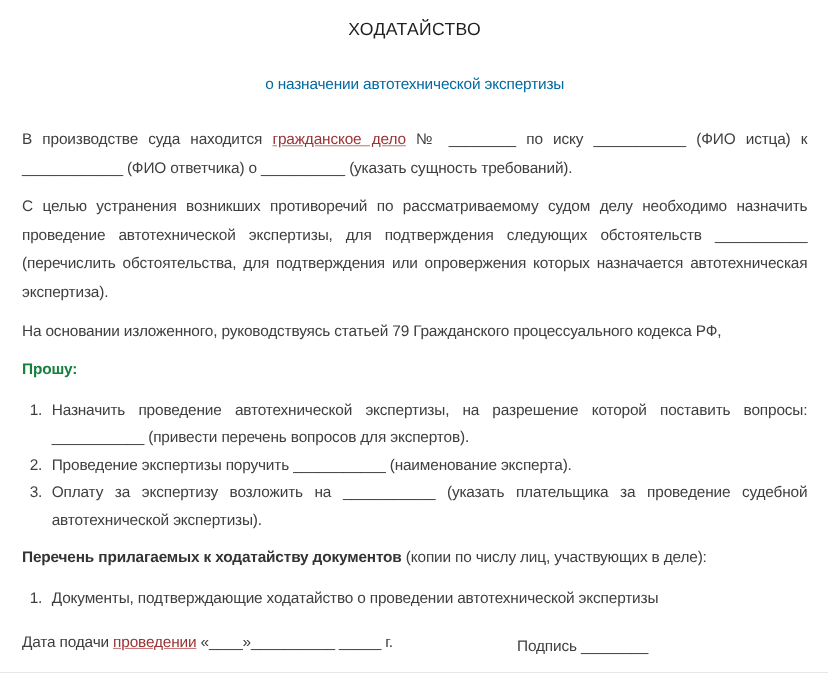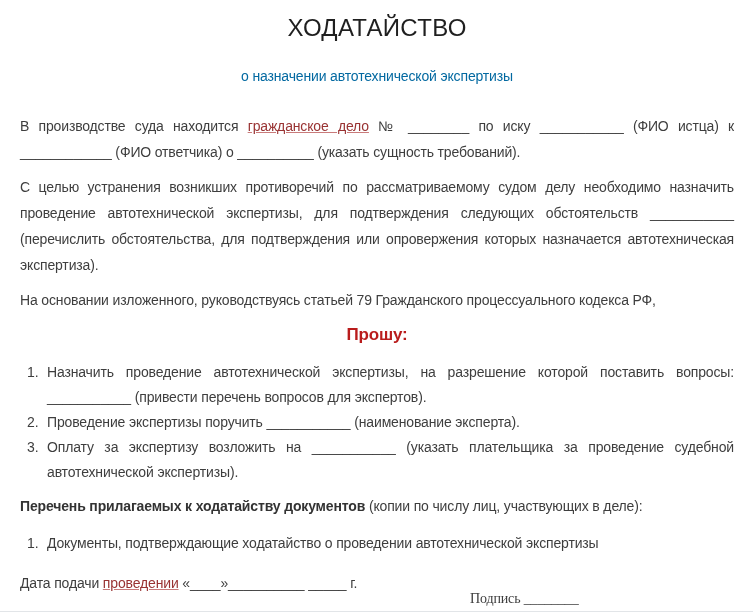--- a/index.html
+++ b/index.html
@@ -9,48 +9,48 @@
     border-bottom:1px solid #e2e5e8;
     padding:0 19px 0 20px;
     overflow:hidden;
     font-family:"Liberation Sans", sans-serif;
     font-size:14px; line-height:26px; letter-spacing:-0.15px;
     color:#3e3e3e;
     position:relative;
   }
   .doc-title {
     margin:13px 0 0; text-align:center;
-    font-size:24px; font-weight:400; line-height:30px;
+    font-size:16px; font-weight:400; line-height:30px;
     color:#1f1f1f; letter-spacing:0.3px;
   }
   .doc-subtitle {
     margin:23px 0 0; text-align:center;
     font-size:14px; line-height:20px; color:#0369a1;
   }
   p.para { text-align:justify; margin:9px 0 0; }
   p.para.first { margin-top:27px; }
   a.doc-link {
     color:#993333; cursor:pointer;
     text-decoration:underline;
     text-decoration-color:#c97b7b;
   }
   .request-heading {
-    margin:9px 0 0; text-align:center;
-    font-weight:bold; font-size:17px; line-height:26px; color:#b91c1c;
+    margin:9px 0 0; 
+    font-weight:bold; font-size:14px; line-height:26px; color:#15803d;
   }
   ol.num-list { list-style:none; margin:12px 0 0; padding:0; }
   ol.num-list li { display:flex; line-height:25px; }
   ol.num-list .num { flex:0 0 20px; padding-left:7px; }
   ol.num-list .li-text { flex:1 1 auto; text-align:justify; }
   .attach-heading { margin:8px 0 0; text-align:justify; line-height:26px; }
   .attach-heading b { color:#333333;margin-top:44px; }
   .attach-list { margin:10px 0 0; }
   .attach-list li { line-height:26px; }
   .footer-row { position:relative; margin:14px 0 0; height:26px; white-space:nowrap; }
-  .signature { position:absolute; left:450px; top:16px;font-family:Liberation Serif, serif; }
+  .signature { position:absolute; left:450px; top:4px; }
   .bottom-rule {
     margin:16px 0 0; margin-left:-1px;
     width:357px; height:0;
     border:none; border-top:2px solid #3b3b3b;
   }
 </style>
 </head>
 <body>
 
 <div class="page">

